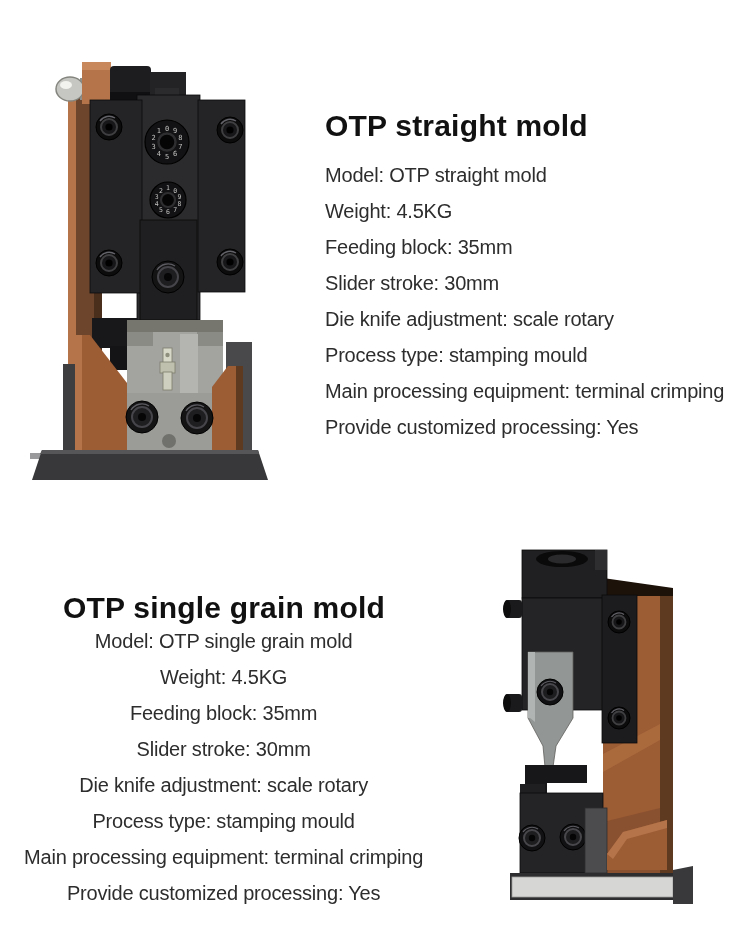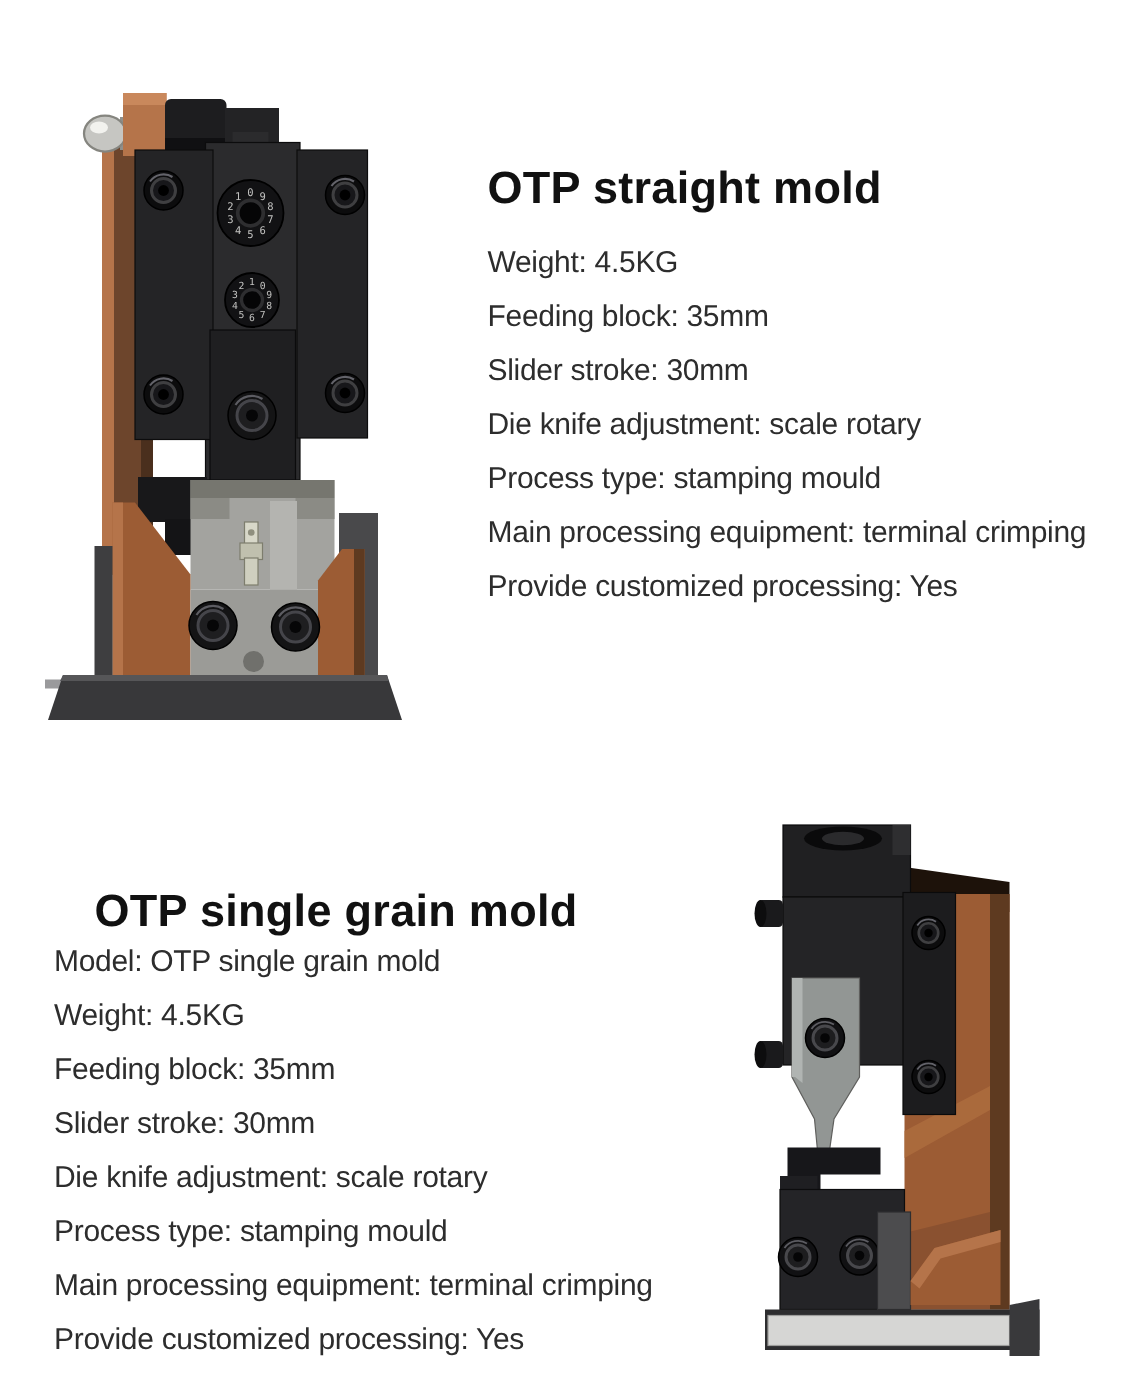--- a/index.html
+++ b/index.html
@@ -24,21 +24,21 @@
     position:absolute;
     margin:0;padding:0;
     list-style:none;
     font-size:20px;
     line-height:36px;
     color:var(--text,#2d2d2d);
     letter-spacing:-0.2px;
     white-space:nowrap;
   }
   .specs-1{left:325px;top:157px;}
-  .specs-2{left:36px;top:623px;}
+  .specs-2{left:24px;top:623px;text-align:center;}
   .photo{position:absolute;}
   .photo-1{left:30px;top:42px;width:280px;height:440px;}
   .photo-2{left:455px;top:522px;width:290px;height:400px;}
   svg text.dial-num{
     font-family:"DejaVu Sans Mono",monospace;
     fill:#c2c2c0;
   }
 </style>
 </head>
 <body>
@@ -179,20 +179,21 @@
       <rect x="0" y="411" width="38" height="6" fill="#9a9a9c"></rect>
       <polygon points="12,408 228,408 238,438 2,438" style="fill:var(--base)"></polygon>
       <polygon points="12,408 228,408 229,412 10,412" fill="#565658"></polygon>
     </g>
   </svg>
 </div>
 
 <h2 class="product-title title-1">OTP straight mold</h2>
 
 <ul class="spec-list specs-1">
+  <li>Model: OTP straight mold</li>
   <li>Weight: 4.5KG</li>
   <li>Feeding block: 35mm</li>
   <li>Slider stroke: 30mm</li>
   <li>Die knife adjustment: scale rotary</li>
   <li>Process type: stamping mould</li>
   <li>Main processing equipment: terminal crimping</li>
   <li>Provide customized processing: Yes</li>
 </ul>
 
 <h2 class="product-title title-2">OTP single grain mold</h2>

